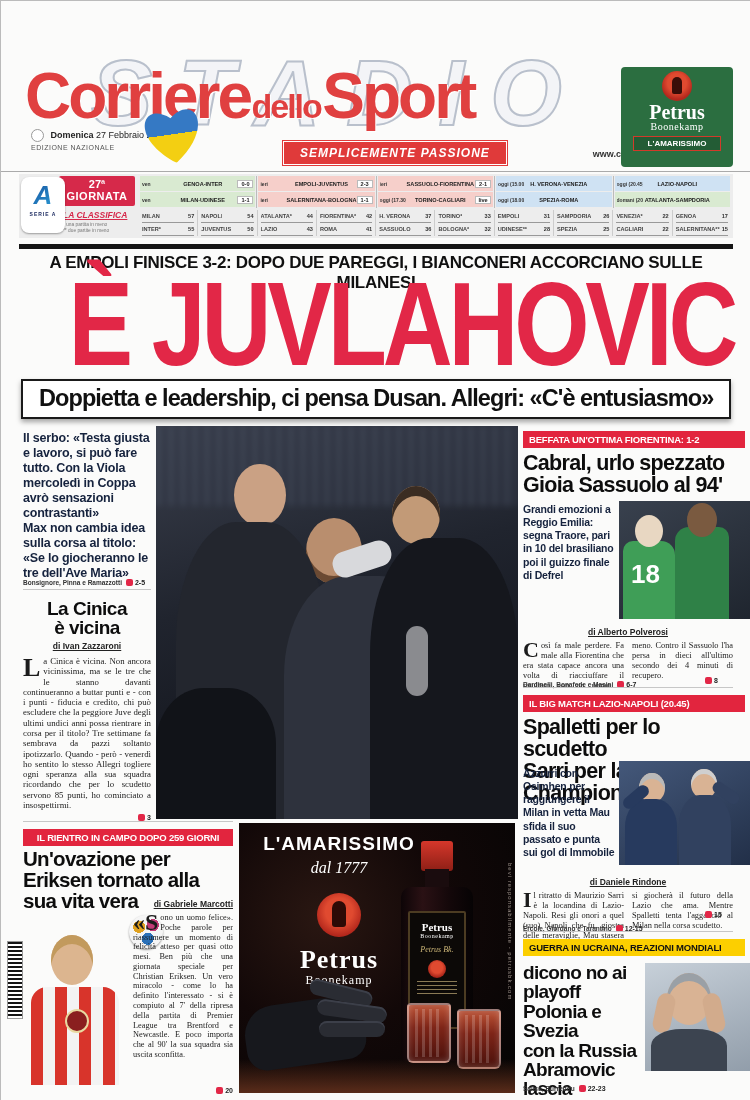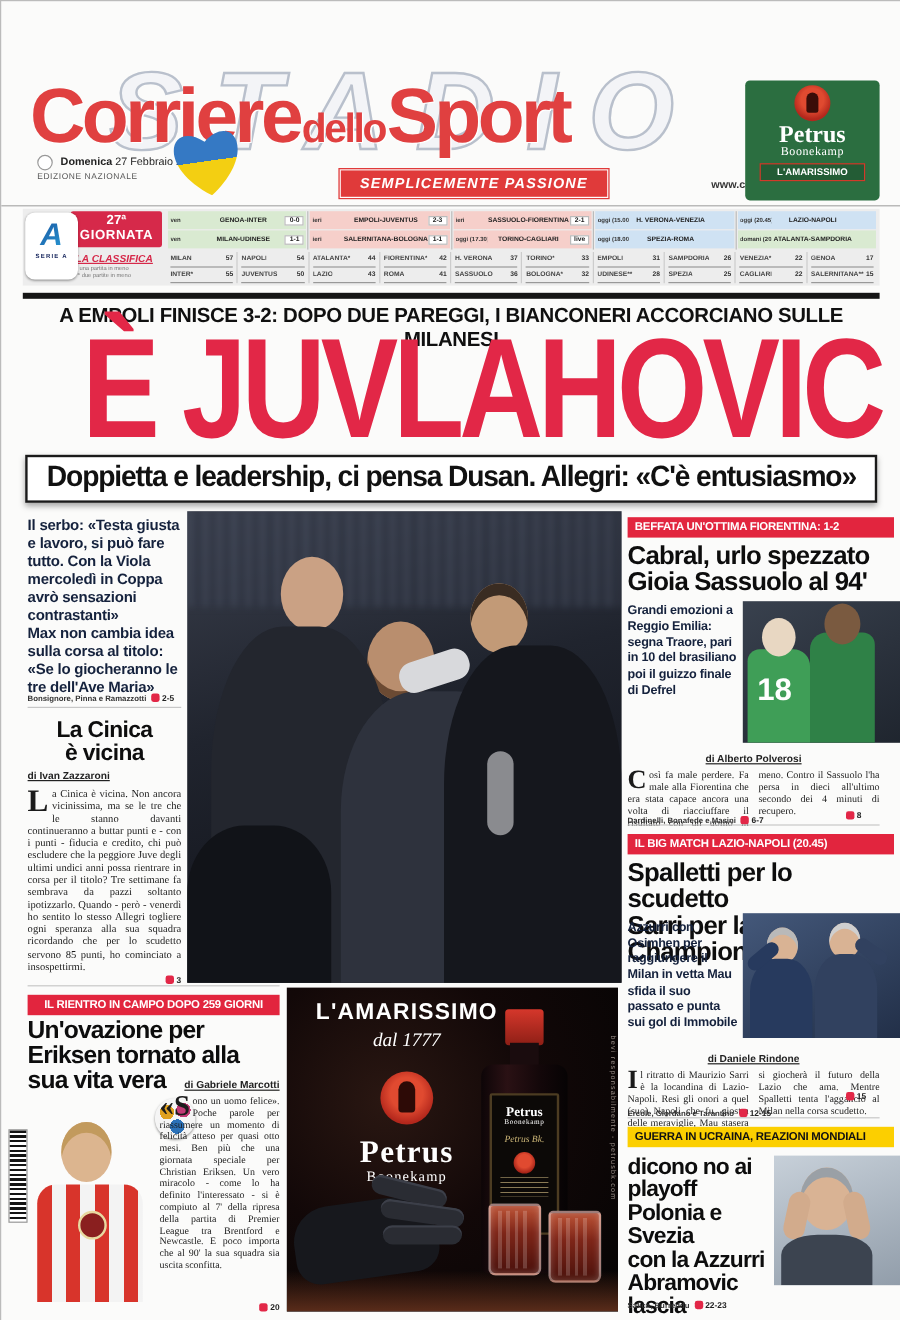--- a/index.html
+++ b/index.html
@@ -91,21 +91,21 @@
           color:#15223d;letter-spacing:-.2px;}
   .byline-sm{font-size:6.5px;font-weight:bold;color:#333;}
   .pg{display:inline-block;width:7px;height:7px;background:#e22747;border-radius:2px;
       vertical-align:-1px;margin:0 2px 0 4px;}
   .pgn{font-weight:bold;font-size:7px;color:#222;}
   .lcol-byline{top:570px;left:22px;width:128px;}
   .divider{height:1px;background:#c7c7c7;}
   .div1{top:588px;left:22px;width:128px;}
   .ed-title{top:598px;left:22px;width:128px;text-align:center;font-weight:bold;font-size:19px;
             line-height:1;color:#0d0d0d;letter-spacing:-.5px;}
-  .ed-author{top:640px;left:22px;width:128px;text-align:left;font-size:8.5px;font-weight:bold;
+  .ed-author{top:640px;left:22px;width:128px;text-align:center;font-size:8.5px;font-weight:bold;
             text-decoration:underline;color:#222;}
   .ed-body{top:655px;left:22px;width:128px;height:160px;overflow:hidden;
            font-family:"Liberation Serif",serif;font-size:8.8px;line-height:1.17;text-align:justify;color:#1b1b1b;}
   .ed-body::first-letter{font-size:26px;float:left;line-height:.8;padding:2px 3px 0 0;font-weight:bold;}
   .ed-page{top:805px;left:22px;width:128px;text-align:right;}
   .div2{top:820px;left:22px;width:210px;}
 
   
   .label-red{background:#e2253e;color:#fff;font-weight:bold;font-size:9.5px;padding:3px 6px;
              letter-spacing:-.2px;white-space:nowrap;overflow:hidden;}
@@ -517,21 +517,21 @@
   </div>
   <div class="abs" style="top:916px;left:522px;">
     <span class="byline-sm">Ercole, Giordano e Tarantino</span><span class="pg"></span><span class="pgn">12-15</span>
   </div>
   <div class="abs hr-right hr-r2"></div>
 
   <div class="abs rcol label-yellow" style="top:938px;">GUERRA IN UCRAINA, REAZIONI MONDIALI</div>
   <div class="abs story-title" style="top:962px;left:522px;width:126px;font-size:19px;">
     <div>dicono no ai playoff</div>
     <div>Polonia e Svezia</div>
-    <div>con la Azzurri</div>
+    <div>con la Russia</div>
     <div>Abramovic lascia</div>
   </div>
   <div class="abs sm-photo abr-photo" style="top:962px;left:644px;width:88px;height:108px;">
     <div class="ph-head" style="left:22px;top:10px;width:44px;height:52px;background:#d9b394;box-shadow:inset 0 8px 0 #9aa0a6;"></div>
     <div class="sleeve" style="left:10px;top:30px;width:18px;height:40px;background:#d2ab8c;transform:rotate(12deg);"></div>
     <div class="sleeve" style="left:60px;top:30px;width:18px;height:40px;background:#d2ab8c;transform:rotate(-12deg);"></div>
     <div class="ph-body" style="left:6px;top:66px;width:76px;height:42px;background:#3c4450;"></div>
   </div>
   <div class="abs" style="top:1076px;left:522px;">
     <span class="byline-sm">Salica, Burreddu</span><span class="pg"></span><span class="pgn">22-23</span>

